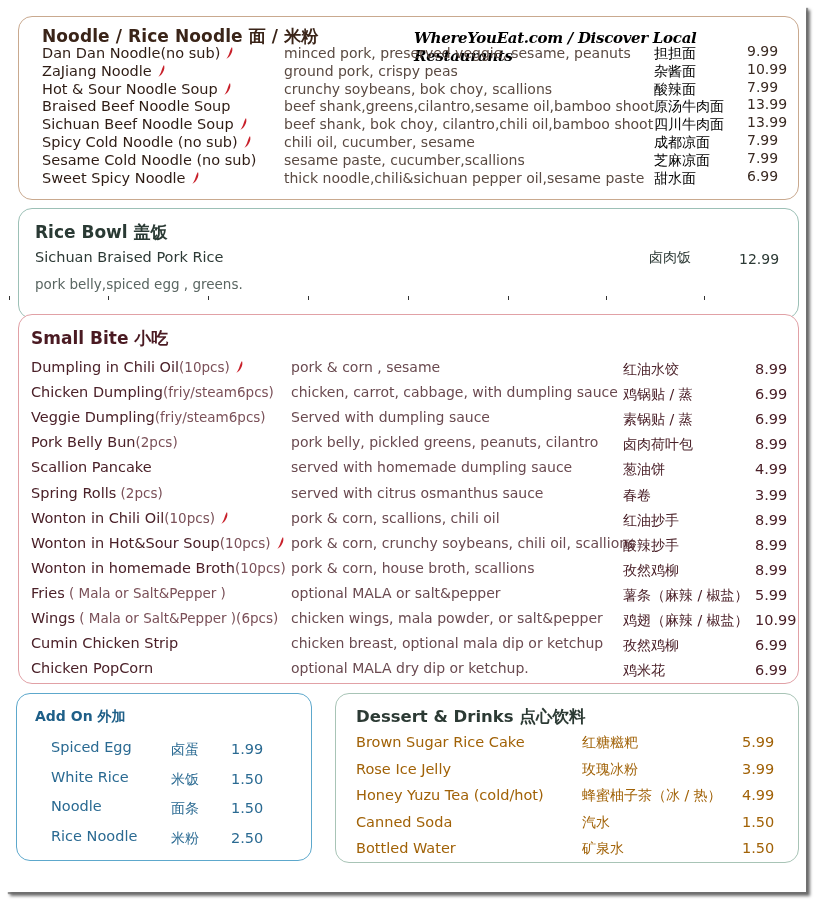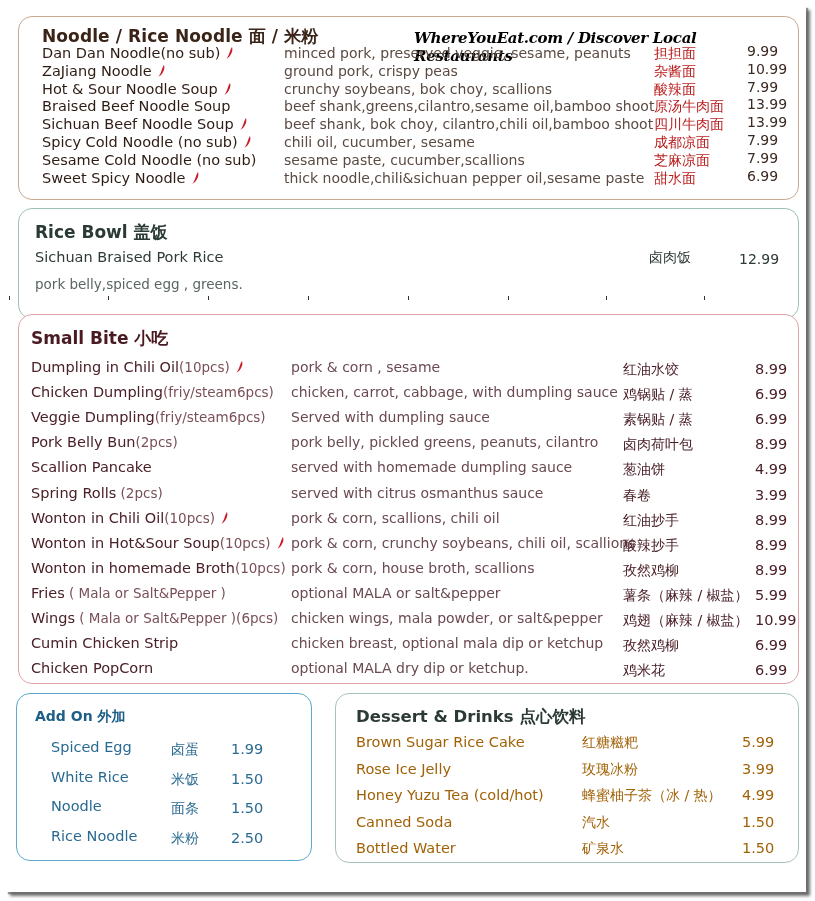--- a/index.html
+++ b/index.html
@@ -18,21 +18,21 @@
     background: #ffffff;
   }
 
   
   .noodle { left: 12px; top: 10px; width: 781px; height: 184px; border: 1.5px solid #c9a98f; }
   .noodle .title { position: absolute; left: 23px; top: 8px; font-size: 17px; font-weight: bold; color: #3a2418; letter-spacing: 0.1px; }
   .noodle .watermark { position: absolute; left: 395px; top: 12px; font-family: "DejaVu Serif", "Liberation Serif", serif; font-style: italic; font-weight: bold; font-size: 15px; color: #000; letter-spacing: -0.3px; }
   .noodle .row { position: absolute; left: 23px; height: 18px; width: 750px; font-size: 14.5px; color: #2e1c14; }
   .noodle .row .name { position: absolute; left: 0; top: 0; white-space: nowrap; }
   .noodle .row .desc { position: absolute; left: 242px; top: 0; white-space: nowrap; color: #5a4a42; font-size: 14px; }
-  .noodle .row .cn { position: absolute; left: 612px; top: 0; white-space: nowrap; color: #b91c1c; font-size: 14px; }
+  .noodle .row .cn { position: absolute; left: 612px; top: 0; white-space: nowrap; color: #000000; font-size: 14px; }
   .noodle .row .price { position: absolute; left: 705px; top: -2px; white-space: nowrap; color: #3a2a22; font-size: 14px; }
 
   .chili { display: inline-block; width: 7px; height: 12px; margin-left: 6px; vertical-align: -1px; }
 
   
   .rice { left: 12px; top: 202px; width: 781px; height: 111px; border: 1.5px solid #9cc0b6; }
   .rice .title { position: absolute; left: 16px; top: 12px; font-size: 17px; font-weight: bold; color: #2a3a34; }
   .rice .name { position: absolute; left: 16px; top: 40px; font-size: 14.5px; color: #2d3a36; }
   .rice .desc { position: absolute; left: 16px; top: 67px; font-size: 13.5px; color: #5a6662; }
   .rice .cn { position: absolute; left: 630px; top: 40px; font-size: 14px; color: #2d3a36; }

